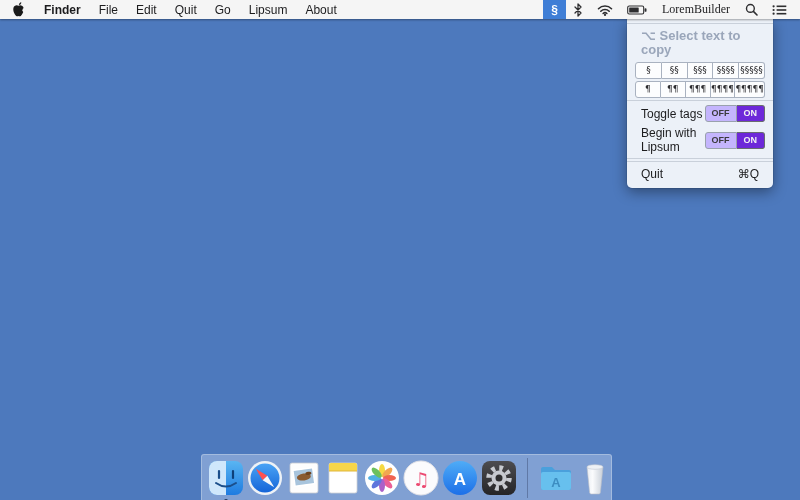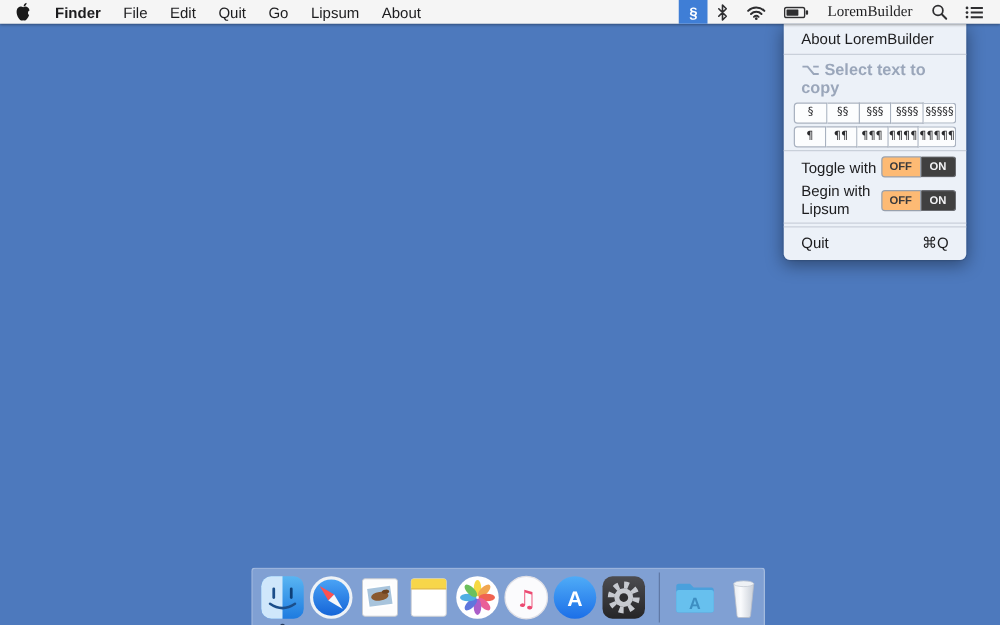--- a/index.html
+++ b/index.html
@@ -47,22 +47,22 @@
   .segrow { display:flex; margin:2px 8px; }
   .seg {
     flex:1; font-size:9px; line-height:11px; padding:2px 0; text-align:center;
     background:#fcfdfe; border:1px solid #a9b2c0; border-left:none; color:#2b2b2e;
     font-family:"DejaVu Sans",sans-serif; cursor:default;
   }
   .seg:first-child { border-left:1px solid #a9b2c0; border-radius:3px 0 0 3px; }
   .seg:last-child { border-radius:0 3px 3px 0; }
   .trow { display:flex; align-items:center; justify-content:space-between; padding:2px 8px 2px 14px; }
   .toggle { display:flex; font-size:9px; font-weight:bold; line-height:11px; }
-  .toff { background:#fdba74; color:#3a3a3c; border:1px solid #99a1ad; border-radius:3px 0 0 3px; padding:2px 6px; }
-  .ton  { background:#404040; color:#f2f2f4; border:1px solid #696b70; border-left:none; border-radius:0 3px 3px 0; padding:2px 7px; }
+  .toff { background:#c4b5fd; color:#3a3a3c; border:1px solid #99a1ad; border-radius:3px 0 0 3px; padding:2px 6px; }
+  .ton  { background:#6d28d9; color:#f2f2f4; border:1px solid #696b70; border-left:none; border-radius:0 3px 3px 0; padding:2px 7px; }
   .shortcut { color:#1c1c1e; }
 
   
   .dock {
     position:absolute; left:201px; bottom:0; width:411px; height:46px;
     background:rgba(200,215,240,0.42);
     border:1px solid rgba(255,255,255,0.28); border-bottom:none;
     border-radius:3px 3px 0 0;
     display:flex; align-items:center; padding:0 6px; gap:3px;
     z-index:5;
@@ -130,44 +130,41 @@
         <circle cx="1.6" cy="6.0" r="1.1" fill="#2e2e30"></circle>
           <line x1="4.6" y1="6.0" x2="14.3" y2="6.0" stroke="#2e2e30" stroke-width="1.6"></line>
         <circle cx="1.6" cy="9.7" r="1.1" fill="#2e2e30"></circle>
           <line x1="4.6" y1="9.7" x2="14.3" y2="9.7" stroke="#2e2e30" stroke-width="1.6"></line>
       </svg>
     </div>
   </div>
 </div>
 
 <div class="dropdown">
-  <div class="dd-item">
-    <span>About LoremBuilder</span>
-  </div>
   <div class="dd-sep"></div>
   <div class="dd-item disabled">
     <span>⌥ Select text to copy</span>
   </div>
   <div class="segrow">
     <button class="seg">§</button>
     <button class="seg">§§</button>
     <button class="seg">§§§</button>
     <button class="seg">§§§§</button>
     <button class="seg">§§§§§</button>
   </div>
   <div class="segrow">
     <button class="seg">¶</button>
     <button class="seg">¶¶</button>
     <button class="seg">¶¶¶</button>
     <button class="seg">¶¶¶¶</button>
     <button class="seg">¶¶¶¶¶</button>
   </div>
   <div class="dd-sep"></div>
   <div class="trow">
-    <span>Toggle with</span>
+    <span>Toggle tags</span>
     <div class="toggle">
       <span class="toff">OFF</span>
       <span class="ton">ON</span>
     </div>
   </div>
   <div class="trow">
     <span>Begin with Lipsum</span>
     <div class="toggle">
       <span class="toff">OFF</span>
       <span class="ton">ON</span>

